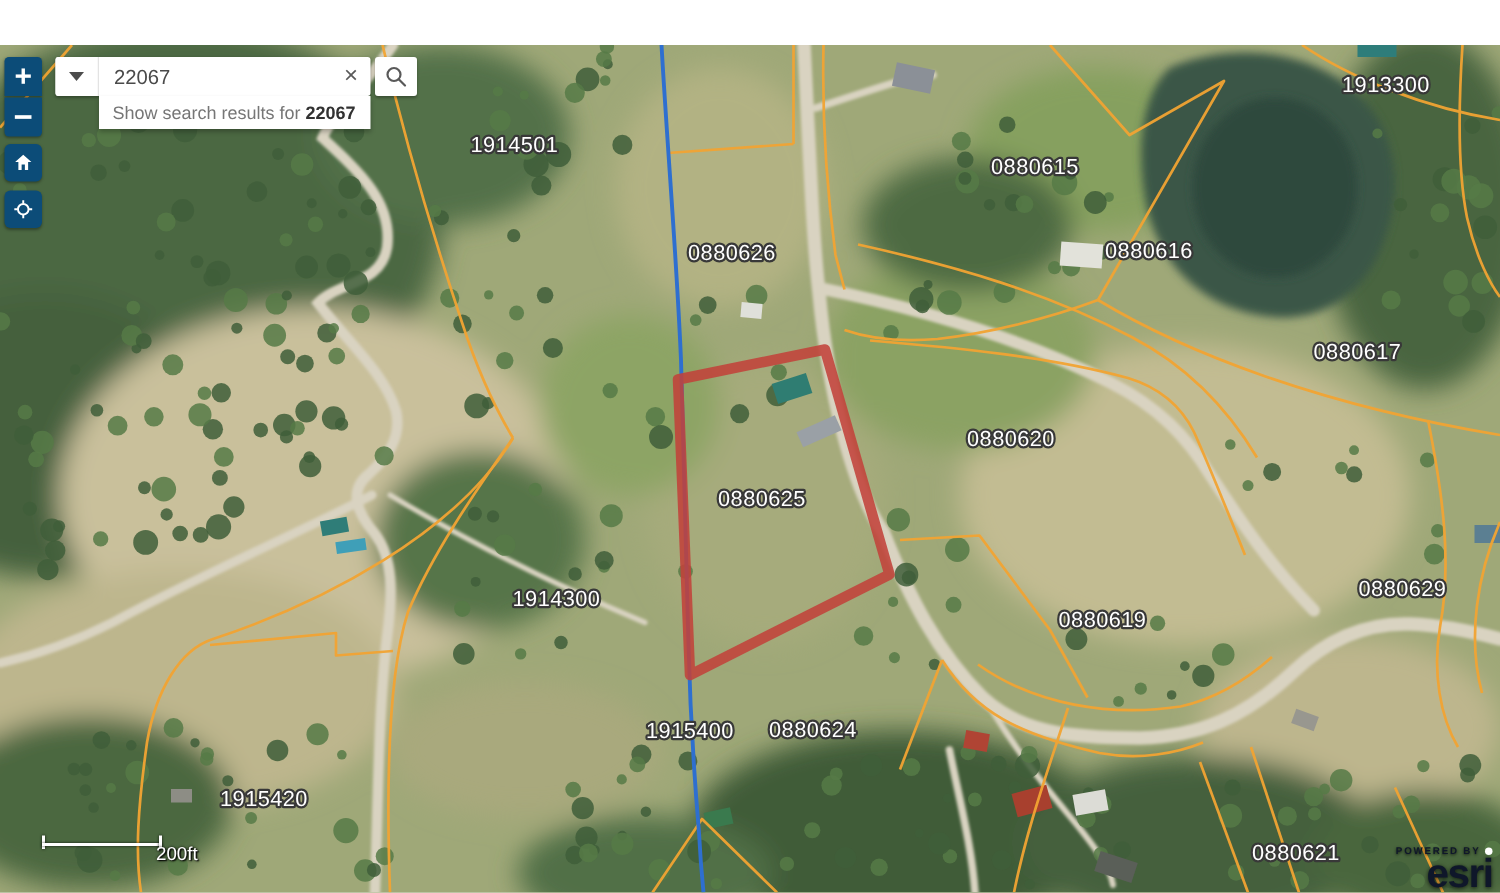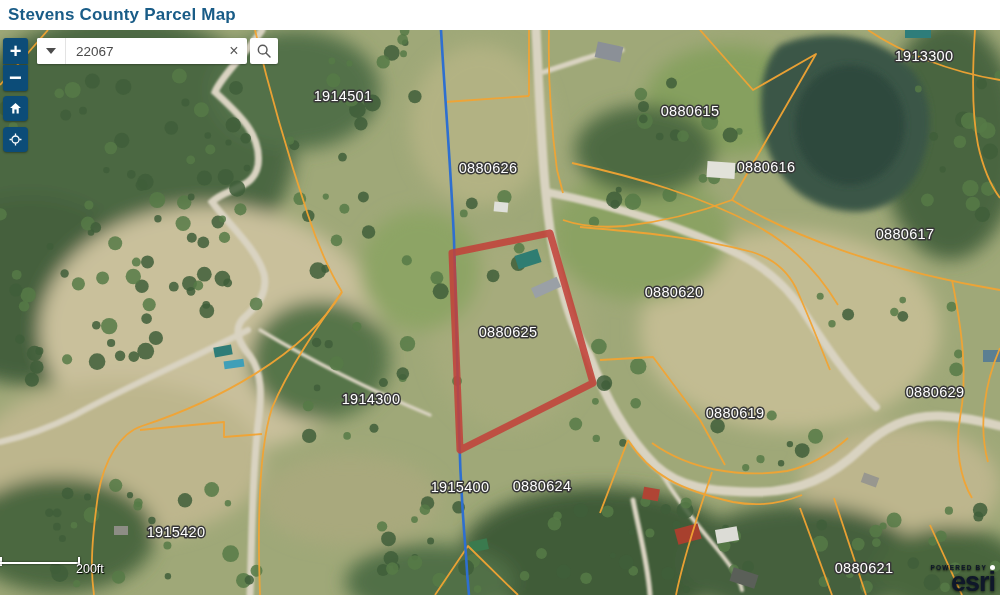--- a/index.html
+++ b/index.html
@@ -39,39 +39,38 @@
   .clear-btn{width:26px;height:26px;border:none;background:transparent;color:#595959;
     font-size:16px;cursor:pointer;display:flex;align-items:center;justify-content:center;}
   .mag-btn{position:absolute;left:250px;top:8px;width:28px;height:26px;background:#fff;border:none;
     border-radius:2px;display:flex;align-items:center;justify-content:center;cursor:pointer;
     box-shadow:0 1px 2px rgba(0,0,0,.3);}
   .suggestion{position:absolute;left:66px;top:34px;width:181px;height:22px;background:#fff;
     font-size:12px;color:#767676;line-height:22px;padding-left:9px;box-sizing:border-box;
     box-shadow:0 2px 3px rgba(0,0,0,.25);cursor:pointer;white-space:nowrap;overflow:hidden;}
   .suggestion b{color:#323232;}
 
-  .scalebar{position:absolute;left:0;top:526px;width:120px;height:30px;pointer-events:none;}
+  .scalebar{position:absolute;left:28px;top:526px;width:120px;height:30px;pointer-events:none;}
   .scalebar .bar{position:absolute;left:0;top:6px;width:80px;height:2px;background:#fff;box-shadow:0 0 2px rgba(0,0,0,.8);}
   .scalebar .tick{position:absolute;top:1px;width:2px;height:9px;background:#fff;box-shadow:0 0 2px rgba(0,0,0,.8);}
   .scalebar .t0{left:0;} .scalebar .t1{left:78px;}
   .scalebar .lbl{position:absolute;left:76px;top:6px;color:#fff;font-size:12.5px;
     text-shadow:0 0 2px #000,1px 1px 1px #000;}
 
   .attribution{position:absolute;right:5px;bottom:2px;text-align:right;color:#0f172a;pointer-events:none;}
   .attribution .pby{font-size:6.5px;letter-spacing:1.2px;font-weight:bold;
     text-shadow:0 1px 2px rgba(0,0,0,.8);display:flex;align-items:center;justify-content:flex-end;gap:3px;}
   .attribution .dot{width:5px;height:5px;border-radius:50%;background:#fff;display:inline-block;}
   .attribution .brand{font-size:27px;font-weight:bold;line-height:22px;letter-spacing:-1px;
     text-shadow:0 1px 3px rgba(0,0,0,.75);}
 </style>
 </head>
 <body>
 
 <div class="header">
-  <h1 class="app-title">Stevens County Parcel Map</h1>
 </div>
 
 <div class="map">
   <svg class="canvas" width="1000" height="565" viewBox="0 0 1000 565">
     <defs>
       <filter id="soft" x="-40%" y="-40%" width="180%" height="180%">
           <feGaussianBlur stdDeviation="9"></feGaussianBlur>
         </filter>
       <filter id="soft2" x="-40%" y="-40%" width="180%" height="180%">
           <feGaussianBlur stdDeviation="3"></feGaussianBlur>
@@ -510,20 +509,23 @@
     </button>
     <input type="text" value="22067" style="">
     <button class="clear-btn">×</button>
   </div>
   <button class="mag-btn">
     <svg width="16" height="16" viewBox="0 0 24 24">
       <circle cx="10" cy="10" r="6.5" fill="none" stroke="#595959" stroke-width="2.2"></circle>
       <path d="M15 15 L21 21" stroke="#595959" stroke-width="2.2" stroke-linecap="round"></path>
     </svg>
   </button>
+  <div class="suggestion">
+    <span>Show search results for </span><b>22067</b>
+  </div>
 
   <div class="scalebar">
     <div class="tick t0"></div>
     <div class="bar"></div>
     <div class="tick t1"></div>
     <span class="lbl">200ft</span>
   </div>
 
   <div class="attribution">
     <div class="pby">

